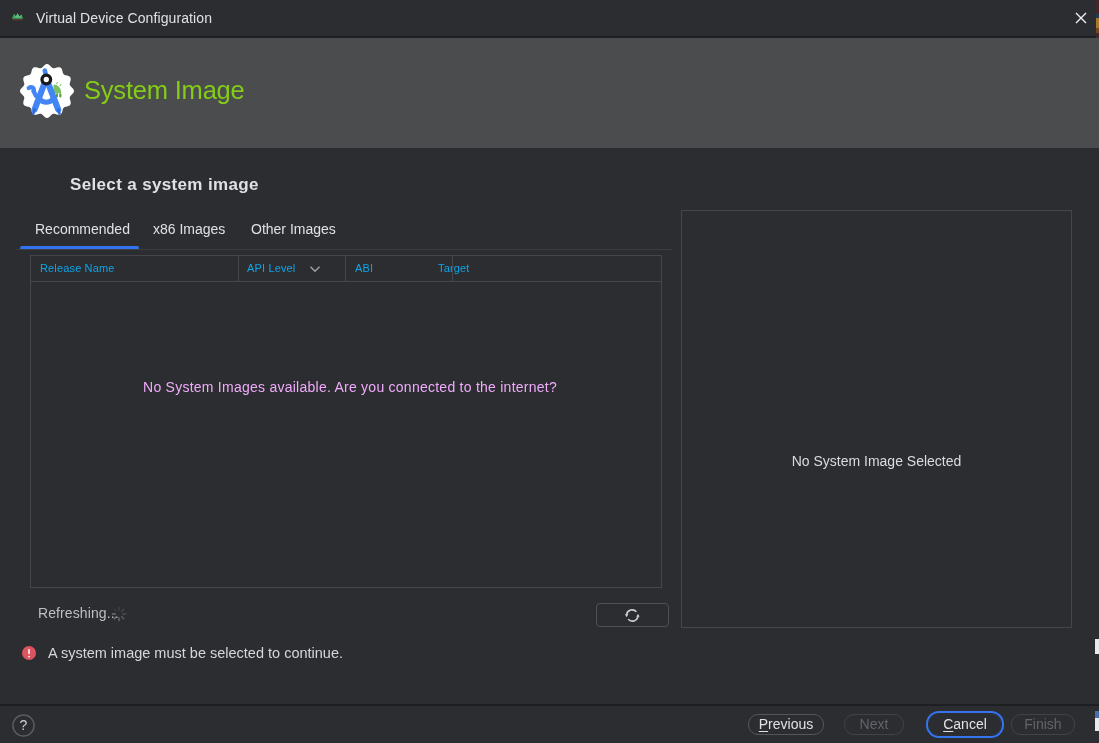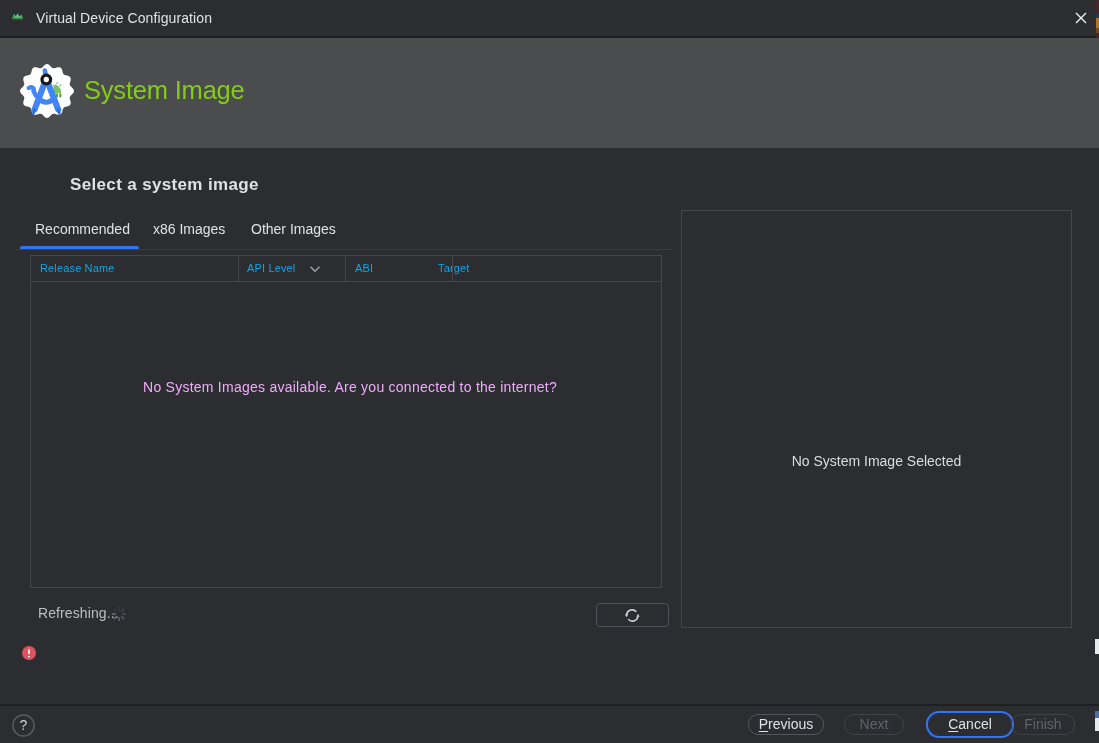--- a/index.html
+++ b/index.html
@@ -125,33 +125,34 @@
     </g>
     <path d="M1.9 8.3 L5.3 8.3 L3.6 11.2 Z" fill="#ced0d6"></path>
     <path d="M16.7 10.7 L13.3 10.7 L15.0 7.8 Z" fill="#ced0d6"></path>
   </svg>
 
   <svg class="abs" style="left:21px;top:645px" width="16" height="16" viewBox="0 0 16 16">
     <circle cx="8" cy="8" r="7" fill="#dd535f"></circle>
     <rect x="7.2" y="3.9" width="1.6" height="5.4" rx="0.8" fill="#fff"></rect>
     <circle cx="8" cy="11.6" r="0.95" fill="#fff"></circle>
   </svg>
+  <div id="err-text" class="abs">A system image must be selected to continue.</div>
 
   <div id="rpanel" class="abs">
     <div id="rpanel-text">No System Image Selected</div>
   </div>
 
   <div id="bbsep" class="abs"></div>
   <svg class="abs" style="left:12px;top:714px" width="23" height="23" viewBox="0 0 23 23">
     <circle cx="11.5" cy="11.5" r="10.6" fill="none" stroke="#585b61" stroke-width="1.5"></circle>
     <text x="11.5" y="16.4" text-anchor="middle" font-size="14" fill="#cfd1d6" font-family="Liberation Sans">?</text>
   </svg>
   <div class="btn abs" style="left:748px;width:76px"><u>P</u>revious</div>
   <div class="btn abs disabled" style="left:844px;width:60px">Next</div>
-  <div class="btn abs" style="left:929px;width:82px;box-shadow:0 0 0 1px #2b2d30, 0 0 0 3px #3574f0;border-color:#2b2d30;"><u>C</u>ancel</div>
+  <div class="btn abs" style="left:929px;width:72px;box-shadow:0 0 0 1px #2b2d30, 0 0 0 3px #3574f0;border-color:#2b2d30;"><u>C</u>ancel</div>
   <div class="btn abs disabled" style="left:1011px;width:64px">Finish</div>
 
   <div class="abs" style="left:1096px;top:0px;width:3px;height:14px;background:#46262a;"></div>
   <div class="abs" style="left:1096px;top:14px;width:3px;height:4px;background:#1e3a56;"></div>
   <div class="abs" style="left:1096px;top:18px;width:3px;height:10px;background:#a8762c;"></div>
   <div class="abs" style="left:1096px;top:28px;width:3px;height:5px;background:#74491f;"></div>
   <div class="abs" style="left:1096px;top:33px;width:3px;height:5px;background:#46262a;"></div>
   <div class="abs" style="left:1095px;top:639px;width:4px;height:15px;background:#e8e9ea;"></div>
   <div class="abs" style="left:1095px;top:711px;width:4px;height:7px;background:#4a6ea8;"></div>
   <div class="abs" style="left:1095px;top:718px;width:4px;height:13px;background:#e8e9ea;"></div>

